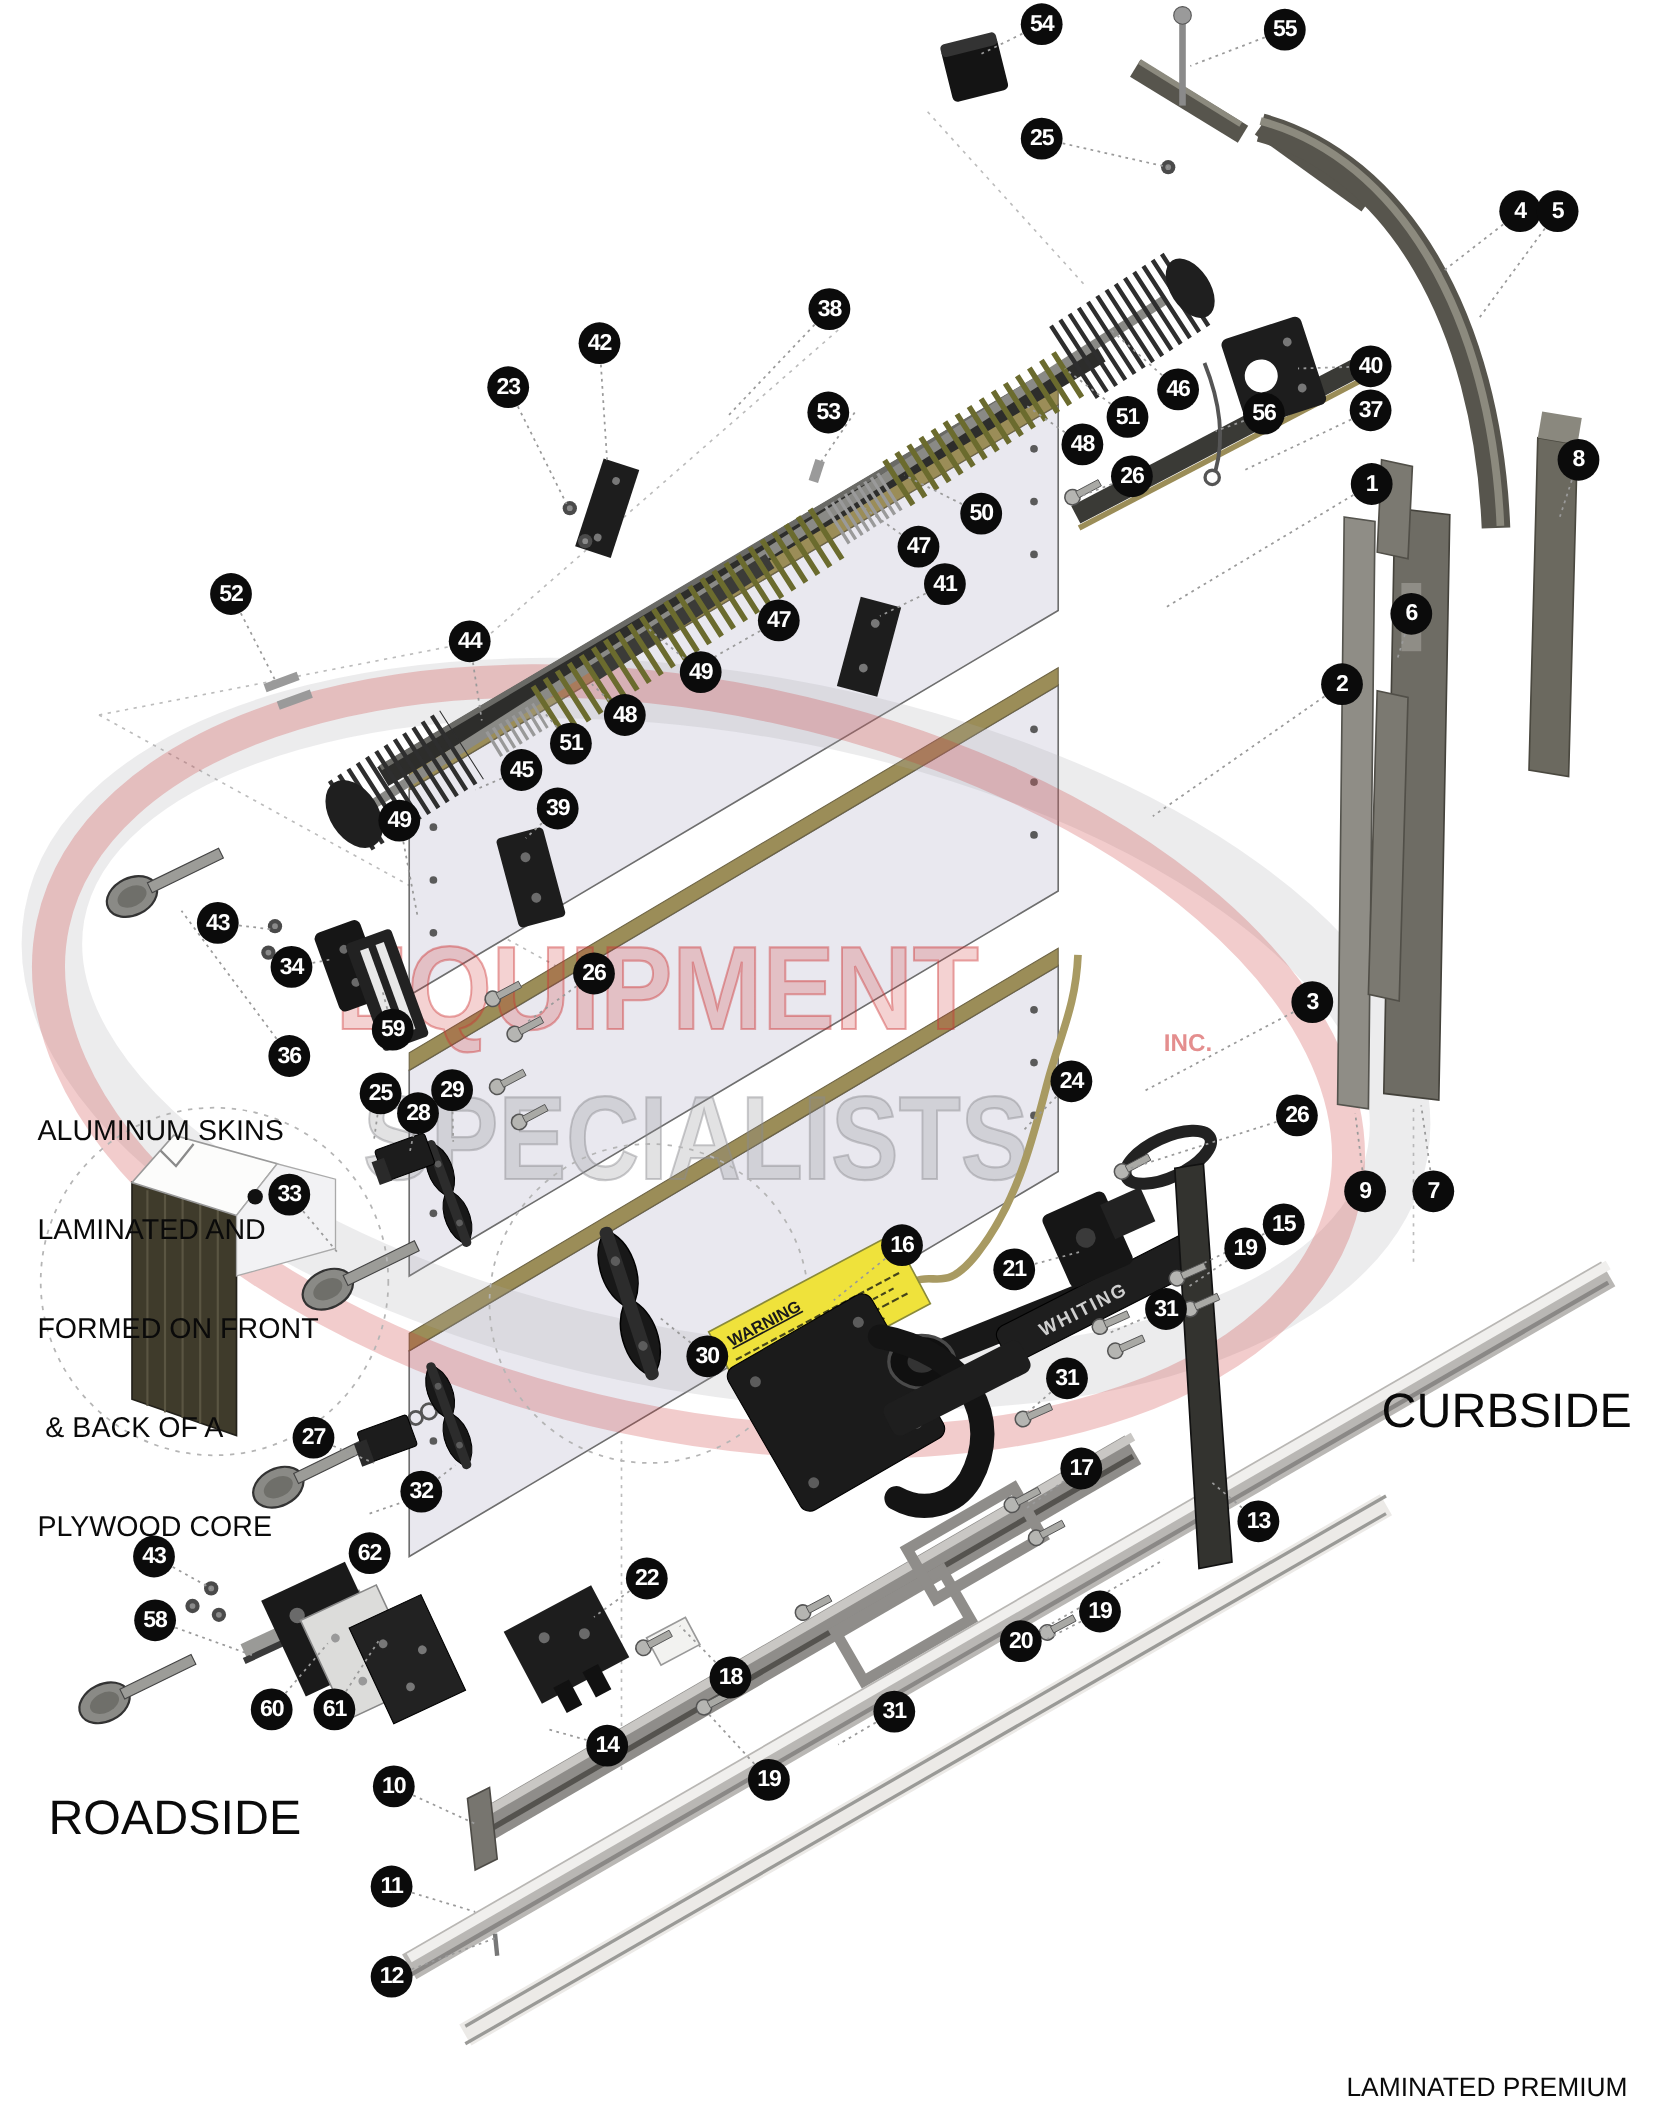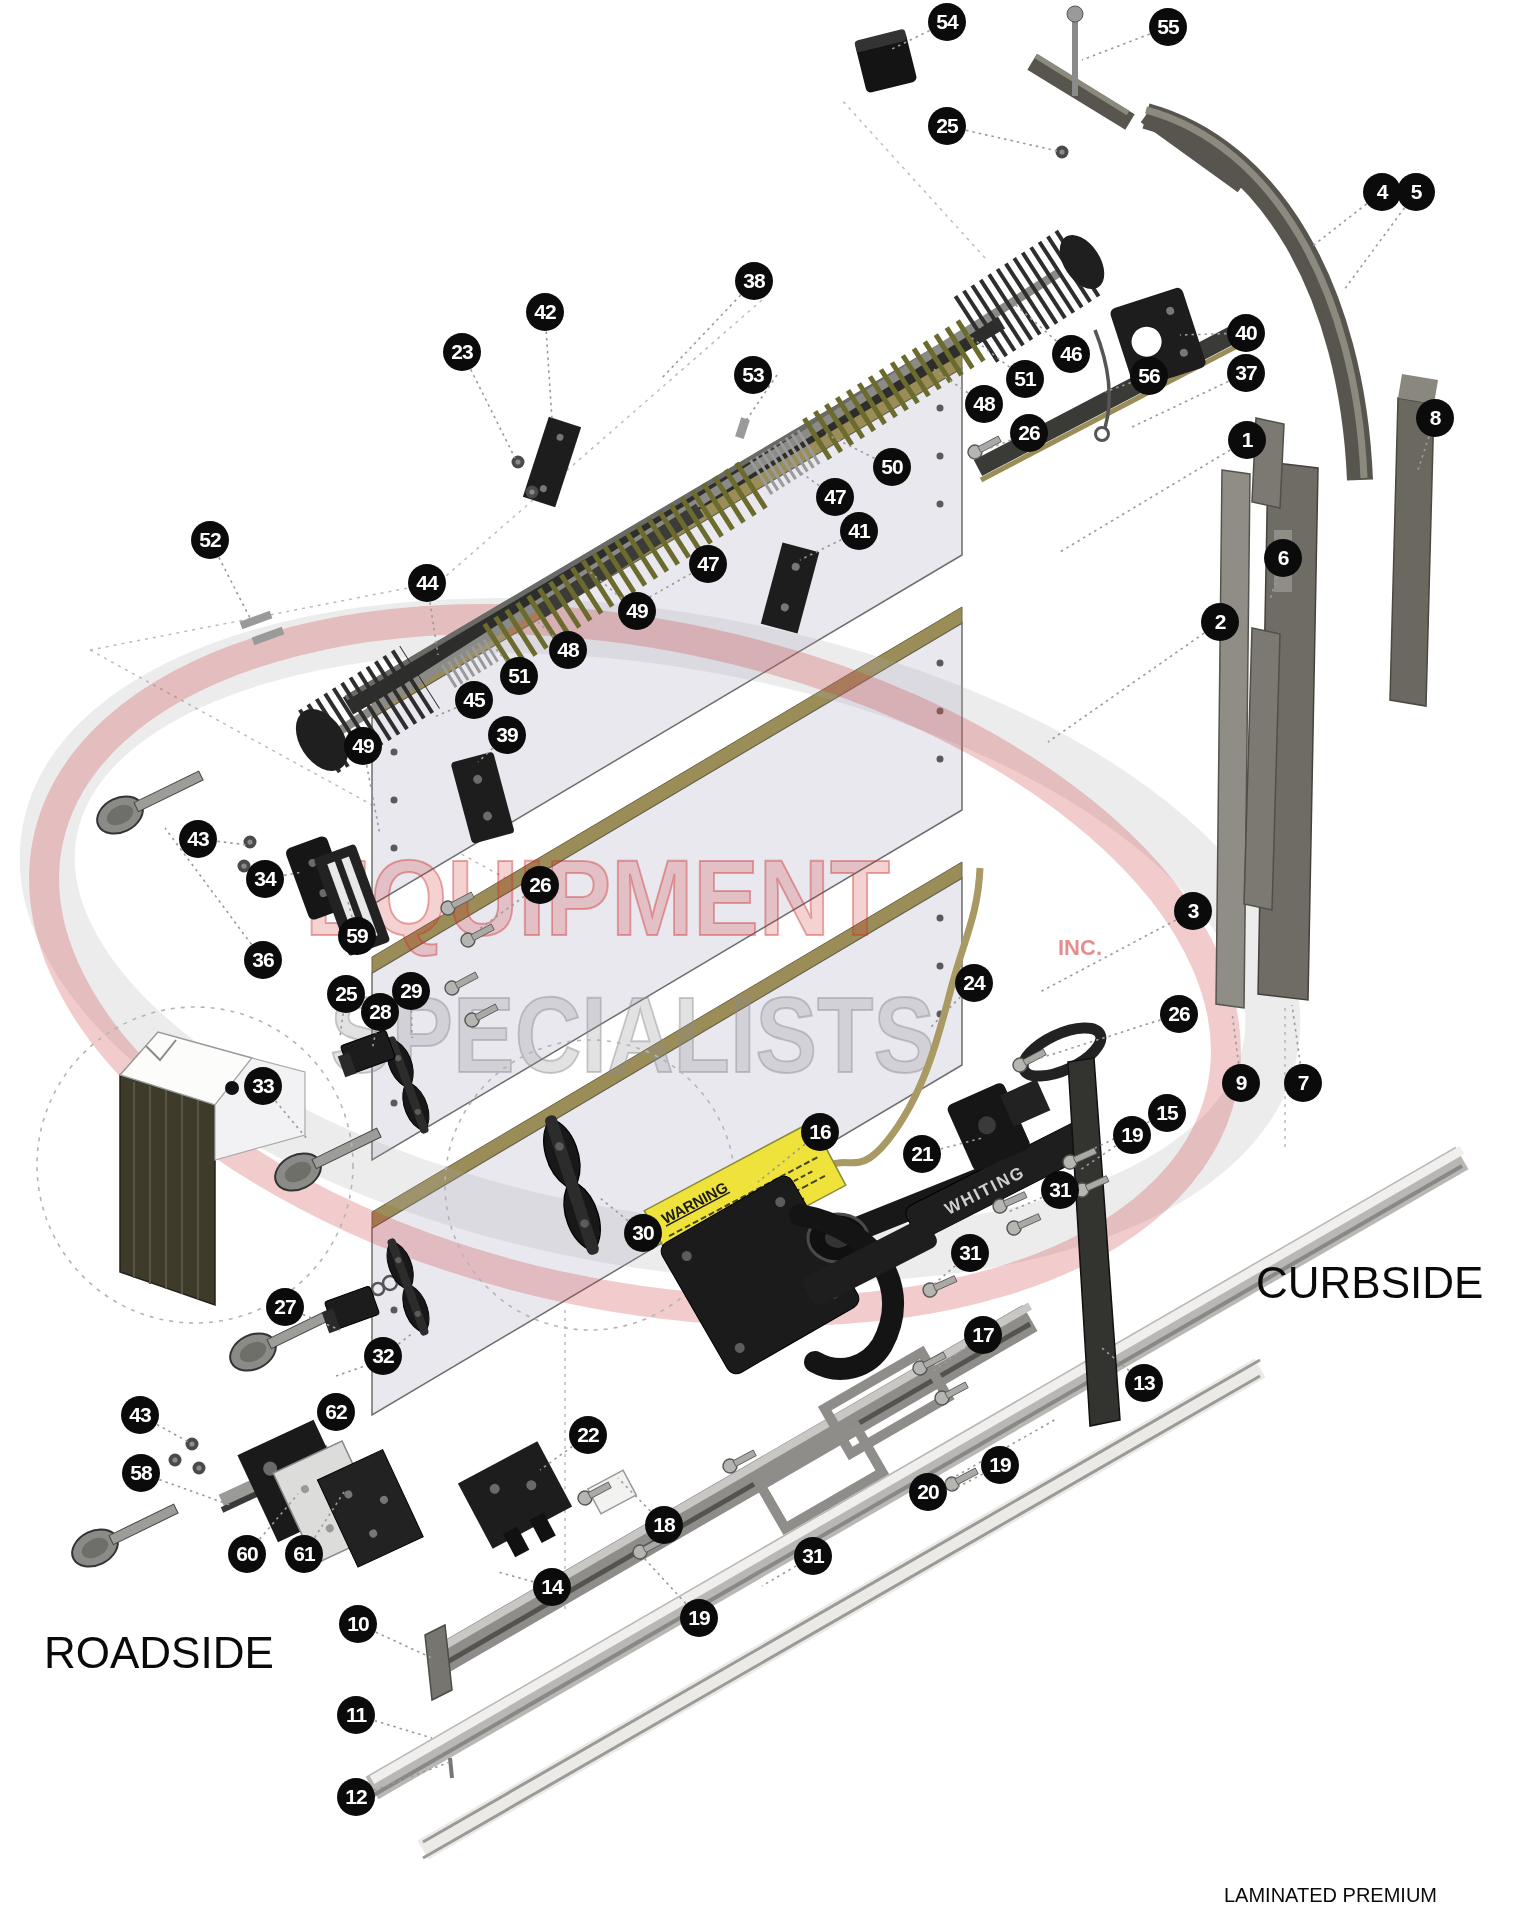--- a/index.html
+++ b/index.html
@@ -7,21 +7,21 @@
        font-family:"Liberation Sans",sans-serif;-webkit-font-smoothing:antialiased;}
   #stage{position:absolute;left:0;top:0;width:1519px;height:1920px;}
   #art{position:absolute;left:0;top:0;}
   .callout{position:absolute;width:38px;height:38px;border-radius:50%;
            background:#0b0b0b;color:#fff;font-weight:bold;font-size:21px;
            line-height:38px;text-align:center;letter-spacing:-1px;z-index:30;}
   .txt{position:absolute;color:#0a0a0a;z-index:20;white-space:pre;}
   #note-block{left:34px;top:952px;font-size:26px;line-height:30px;}
   #roadside-label{left:44px;top:1628px;font-size:44px;}
   #curbside-label{left:1256px;top:1258px;font-size:44px;}
-  #footer-label{left:1224px;top:1884px;font-size:20px;}
+  #footer-label{left:1224px;top:1884px;font-size:24px;}
 </style>
 </head>
 <body>
 
 <div id="stage">
 
 <svg id="art" width="1519" height="1920" viewBox="0 0 1519 1920">
   <defs>
     <g id="screw">
           <circle r="7" fill="#b5b5b2" stroke="#555" stroke-width="1.4"></circle>
@@ -390,20 +390,27 @@
         <line x1="304" y1="1554" x2="344" y2="1492" stroke="#9a9a9a" stroke-width="1.6" stroke-dasharray="2.5 4"></line>
         <line x1="552" y1="1587" x2="498" y2="1572" stroke="#9a9a9a" stroke-width="1.6" stroke-dasharray="2.5 4"></line>
         <line x1="699" y1="1618" x2="644" y2="1558" stroke="#9a9a9a" stroke-width="1.6" stroke-dasharray="2.5 4"></line>
         <line x1="358" y1="1624" x2="432" y2="1658" stroke="#9a9a9a" stroke-width="1.6" stroke-dasharray="2.5 4"></line>
         <line x1="1000" y1="1465" x2="952" y2="1490" stroke="#9a9a9a" stroke-width="1.6" stroke-dasharray="2.5 4"></line>
         <line x1="356" y1="1715" x2="432" y2="1738" stroke="#9a9a9a" stroke-width="1.6" stroke-dasharray="2.5 4"></line>
         <line x1="356" y1="1797" x2="450" y2="1762" stroke="#9a9a9a" stroke-width="1.6" stroke-dasharray="2.5 4"></line>
       </g>
 </svg>
 
+<div class="txt" id="note-block">
+  <div>ALUMINUM SKINS</div>
+  <div>LAMINATED AND</div>
+  <div>FORMED ON FRONT</div>
+  <div> &amp; BACK OF A</div>
+  <div>PLYWOOD CORE</div>
+</div>
 <div class="txt" id="roadside-label">ROADSIDE</div>
 <div class="txt" id="curbside-label">CURBSIDE</div>
 <div class="txt" id="footer-label">LAMINATED PREMIUM</div>
 
 <div id="callout-layer">
       <div class="callout" style="left: 928px; top: 3px; background: rgb(11, 11, 11); color: rgb(255, 255, 255);">54</div>
       <div class="callout" style="left: 1149px; top: 8px; background: rgb(11, 11, 11); color: rgb(255, 255, 255);">55</div>
       <div class="callout" style="left: 928px; top: 107px; background: rgb(11, 11, 11); color: rgb(255, 255, 255);">25</div>
       <div class="callout" style="left: 1363px; top: 173px; background: rgb(11, 11, 11); color: rgb(255, 255, 255);">4</div>
       <div class="callout" style="left: 1397px; top: 173px; background: rgb(11, 11, 11); color: rgb(255, 255, 255);">5</div>

